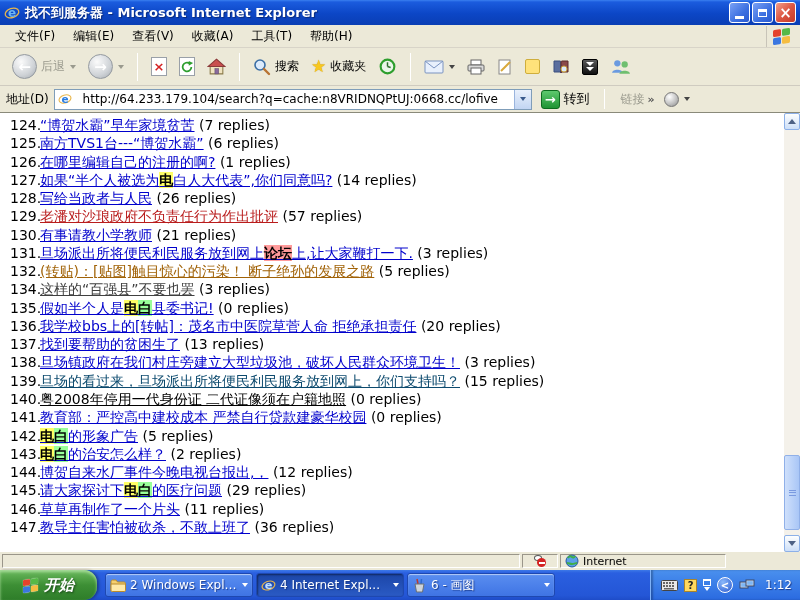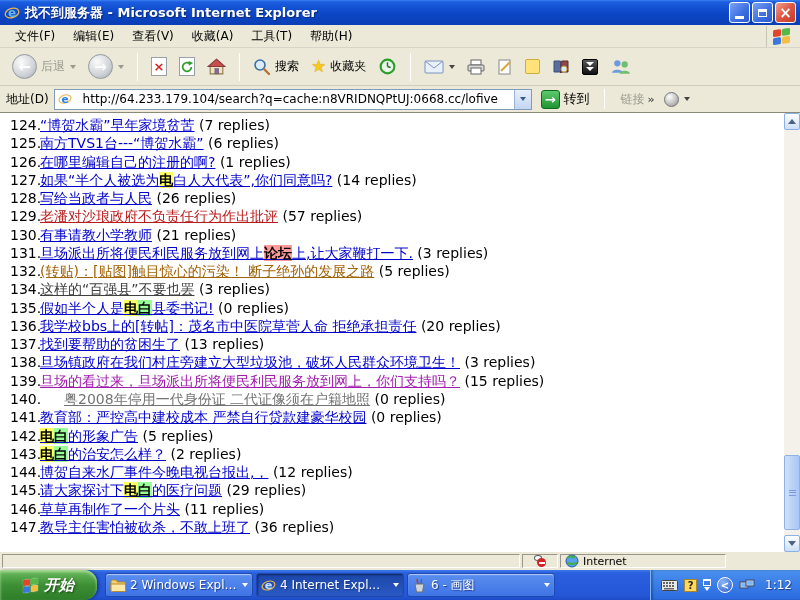--- a/index.html
+++ b/index.html
@@ -307,22 +307,22 @@
         <div class="topic-row"><span class="tnum">128.</span><a class="tlink" style="color: rgb(0, 0, 204);"><span>写给当政者与人民</span></a><span class="treplies"> (26 replies)</span></div>
         <div class="topic-row"><span class="tnum">129.</span><a class="tlink" style="color: #b91c1c;"><span>老潘对沙琅政府不负责任行为作出批评</span></a><span class="treplies"> (57 replies)</span></div>
         <div class="topic-row"><span class="tnum">130.</span><a class="tlink" style="color: rgb(0, 0, 204);"><span>有事请教小学教师</span></a><span class="treplies"> (21 replies)</span></div>
         <div class="topic-row"><span class="tnum">131.</span><a class="tlink" style="color: rgb(0, 0, 204);"><span>旦场派出所将便民利民服务放到网上</span><span class="hl" style="background: rgb(255, 155, 155);">论坛</span><span>上,让大家鞭打一下.</span></a><span class="treplies"> (3 replies)</span></div>
         <div class="topic-row"><span class="tnum">132.</span><a class="tlink" style="color: #a16207; margin-top: 9px;"><span>(转贴)：[贴图]触目惊心的污染！ 断子绝孙的发展之路</span></a><span class="treplies"> (5 replies)</span></div>
         <div class="topic-row"><span class="tnum">134.</span><a class="tlink" style="color: #404040;"><span>这样的“百强县”不要也罢</span></a><span class="treplies"> (3 replies)</span></div>
         <div class="topic-row"><span class="tnum">135.</span><a class="tlink" style="color: rgb(0, 0, 204);"><span>假如半个人是</span><span class="hl" style="background: rgb(255, 255, 102);">电</span><span class="hl" style="background: rgb(153, 255, 153);">白</span><span>县委书记!</span></a><span class="treplies"> (0 replies)</span></div>
         <div class="topic-row"><span class="tnum">136.</span><a class="tlink" style="color: rgb(0, 0, 204);"><span>我学校bbs上的[转帖]：茂名市中医院草菅人命 拒绝承担责任</span></a><span class="treplies"> (20 replies)</span></div>
         <div class="topic-row"><span class="tnum">137.</span><a class="tlink" style="color: rgb(0, 0, 204);"><span>找到要帮助的贫困生了</span></a><span class="treplies"> (13 replies)</span></div>
         <div class="topic-row"><span class="tnum">138.</span><a class="tlink" style="color: rgb(0, 0, 204);"><span>旦场镇政府在我们村庄旁建立大型垃圾池，破坏人民群众环境卫生！</span></a><span class="treplies"> (3 replies)</span></div>
-        <div class="topic-row"><span class="tnum">139.</span><a class="tlink" style="color: #a21caf;"><span>旦场的看过来，旦场派出所将便民利民服务放到网上，你们支持吗？</span></a><span class="treplies"> (15 replies)</span></div>
-        <div class="topic-row"><span class="tnum">140.</span><a class="tlink" style="color: #737373; margin-left: 24px;"><span>粤2008年停用一代身份证 二代证像须在户籍地照</span></a><span class="treplies"> (0 replies)</span></div>
+        <div class="topic-row"><span class="tnum">139.</span><a class="tlink" style="color: #0c4a6e;"><span>旦场的看过来，旦场派出所将便民利民服务放到网上，你们支持吗？</span></a><span class="treplies"> (15 replies)</span></div>
+        <div class="topic-row"><span class="tnum">140.</span><a class="tlink" style="color: #000000;"><span>粤2008年停用一代身份证 二代证像须在户籍地照</span></a><span class="treplies"> (0 replies)</span></div>
         <div class="topic-row"><span class="tnum">141.</span><a class="tlink" style="color: rgb(0, 0, 204);"><span>教育部：严控高中建校成本 严禁自行贷款建豪华校园</span></a><span class="treplies"> (0 replies)</span></div>
         <div class="topic-row"><span class="tnum">142.</span><a class="tlink" style="color: rgb(0, 0, 204);"><span class="hl" style="background: rgb(255, 255, 102);">电</span><span class="hl" style="background: rgb(153, 255, 153);">白</span><span>的形象广告</span></a><span class="treplies"> (5 replies)</span></div>
         <div class="topic-row"><span class="tnum">143.</span><a class="tlink" style="color: rgb(0, 0, 204);"><span class="hl" style="background: rgb(255, 255, 102);">电</span><span class="hl" style="background: rgb(153, 255, 153);">白</span><span>的治安怎么样？</span></a><span class="treplies"> (2 replies)</span></div>
         <div class="topic-row"><span class="tnum">144.</span><a class="tlink" style="color: rgb(0, 0, 204);"><span>博贺自来水厂事件今晚电视台报出,，</span></a><span class="treplies"> (12 replies)</span></div>
         <div class="topic-row"><span class="tnum">145.</span><a class="tlink" style="color: rgb(0, 0, 204); text-align: center;"><span>请大家探讨下</span><span class="hl" style="background: rgb(255, 255, 102);">电</span><span class="hl" style="background: rgb(153, 255, 153);">白</span><span>的医疗问题</span></a><span class="treplies"> (29 replies)</span></div>
         <div class="topic-row"><span class="tnum">146.</span><a class="tlink" style="color: rgb(0, 0, 204);"><span>草草再制作了一个片头</span></a><span class="treplies"> (11 replies)</span></div>
         <div class="topic-row"><span class="tnum">147.</span><a class="tlink" style="color: rgb(0, 0, 204);"><span>教导主任害怕被砍杀，不敢上班了</span></a><span class="treplies"> (36 replies)</span></div>
       </div>
   </div>
 

